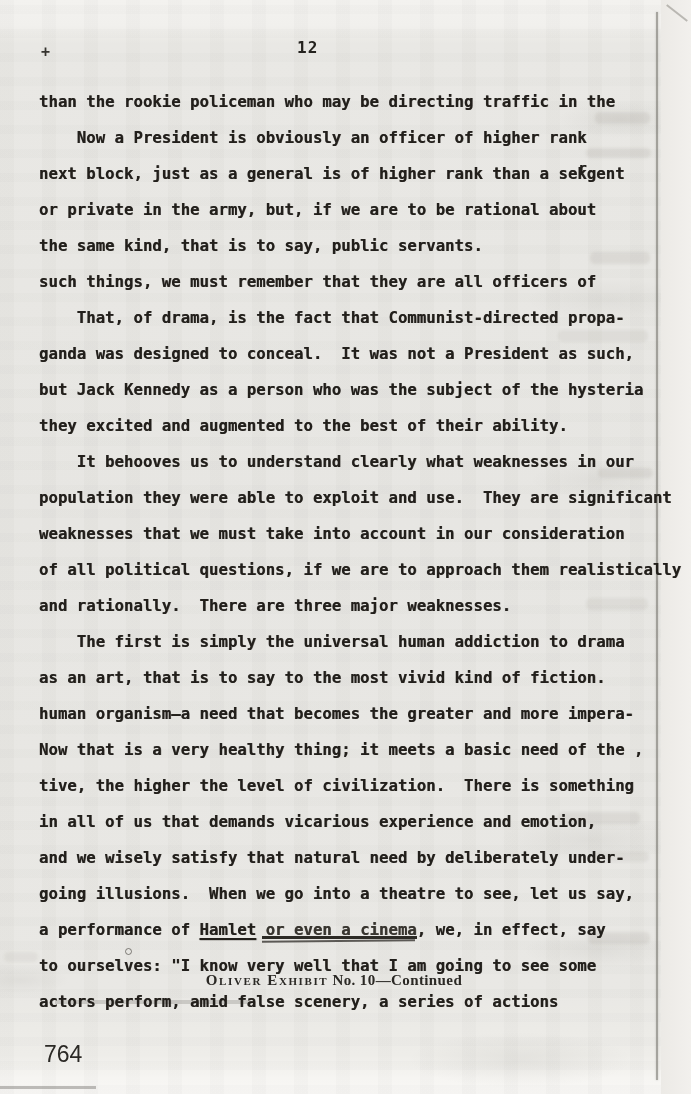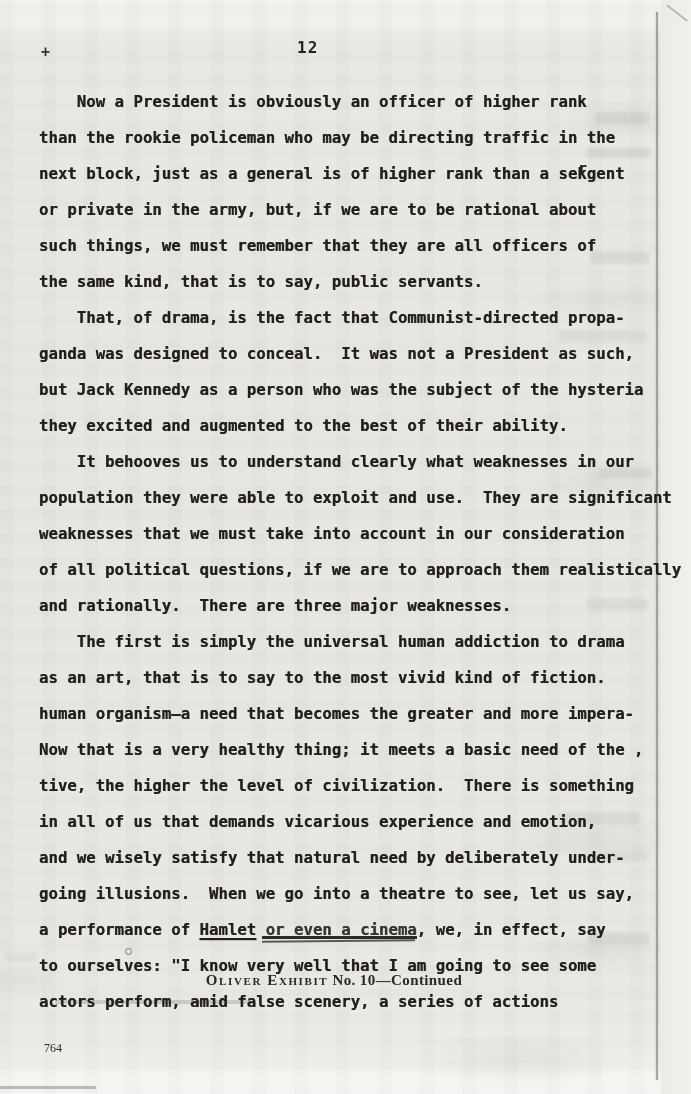--- a/index.html
+++ b/index.html
@@ -156,22 +156,22 @@
     letter-spacing: 1.6px;
     font-weight: 600;
   }
   .exhibit-rest {
     letter-spacing: 0.4px;
     font-weight: 600;
   }
   .folio {
     position: absolute;
     left: 44px; top: 1041px;
-    font-family: Liberation Serif, serif;
-    font-size: 12px;
+    font-family: Liberation Sans, sans-serif;
+    font-size: 23px;
     color: #2b2925;
   }
   .underline-shadow {
     position: absolute;
     left: 55px; top: 1000px;
     width: 196px; height: 4px;
     background: rgba(90,88,82,0.22);
     filter: blur(0.5px);
   }
   .bottom-edge-line {
@@ -203,26 +203,26 @@
     <div class="smudge" style="left:594px; top:852px; width:55px; height:10px; opacity:.8;"></div>
     <div class="smudge" style="left:588px; top:932px; width:62px; height:12px;"></div>
     <div class="smudge" style="left:4px; top:952px; width:34px; height:10px; opacity:.7;"></div>
     <div class="underline-shadow"></div>
     <div class="bottom-edge-line"></div>
 
     <div class="corner-plus">+</div>
     <div class="page-number">12</div>
 
     <div class="text-body" id="text-body">
+        <div class="ts-line">than the rookie policeman who may be directing traffic in the</div>
         <div class="ts-line">    Now a President is obviously an officer of higher rank</div>
-        <div class="ts-line">than the rookie policeman who may be directing traffic in the</div>
         <div class="ts-line"><span>next block, just as a general is of higher rank than a se</span><span class="seg-overtype">k<span class="t2">r</span></span><span>gent</span></div>
         <div class="ts-line">or private in the army, but, if we are to be rational about</div>
+        <div class="ts-line">the same kind, that is to say, public servants.</div>
         <div class="ts-line">such things, we must remember that they are all officers of</div>
-        <div class="ts-line">the same kind, that is to say, public servants.</div>
         <div class="ts-line">    That, of drama, is the fact that Communist-directed propa-</div>
         <div class="ts-line">ganda was designed to conceal.  It was not a President as such,</div>
         <div class="ts-line">but Jack Kennedy as a person who was the subject of the hysteria</div>
         <div class="ts-line">they excited and augmented to the best of their ability.</div>
         <div class="ts-line">    It behooves us to understand clearly what weaknesses in our</div>
         <div class="ts-line">population they were able to exploit and use.  They are significant</div>
         <div class="ts-line">weaknesses that we must take into account in our consideration</div>
         <div class="ts-line">of all political questions, if we are to approach them realistically</div>
         <div class="ts-line">and rationally.  There are three major weaknesses.</div>
         <div class="ts-line">    The first is simply the universal human addiction to drama</div>

